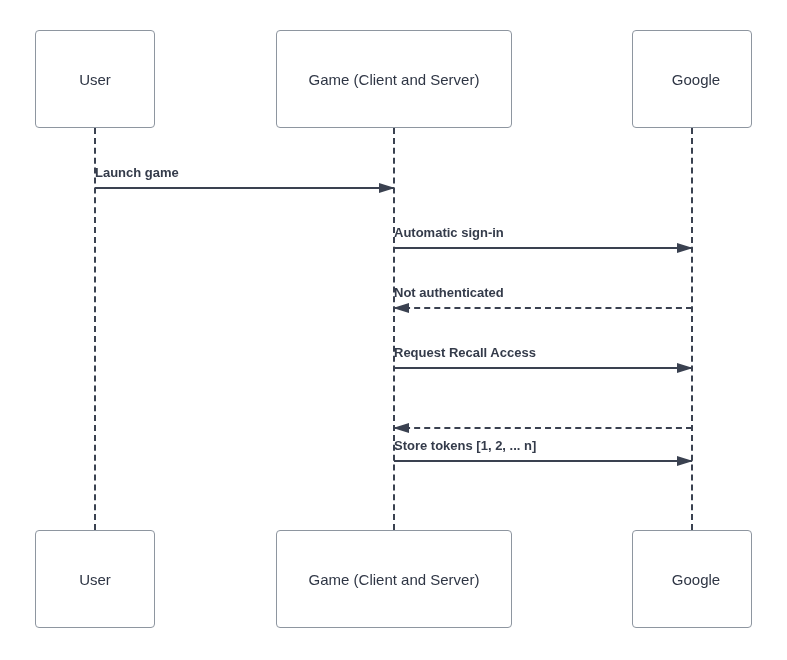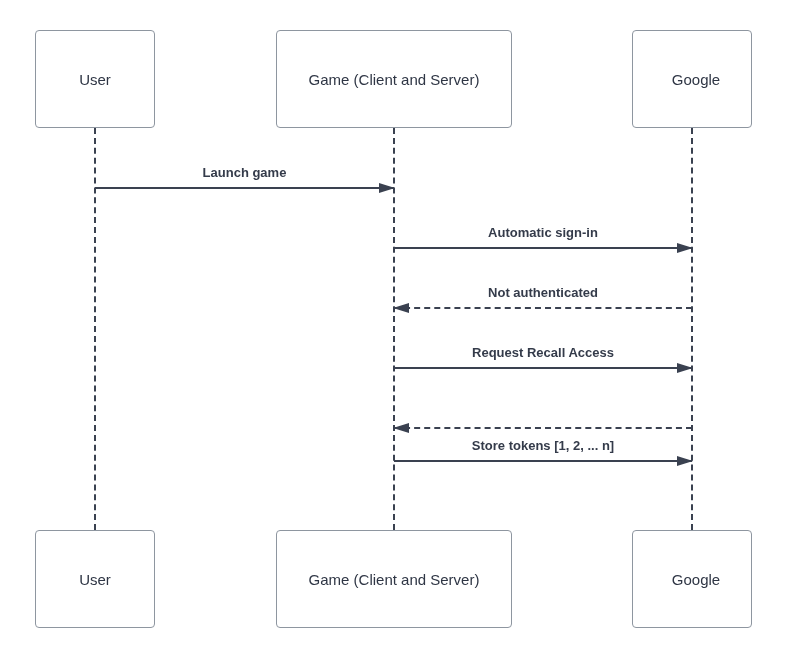--- a/index.html
+++ b/index.html
@@ -58,21 +58,20 @@
   .msg-3 { left: 394px; width: 298px; top: 285px; }
   .msg-4 { left: 394px; width: 298px; top: 345px; text-decoration: underline; }
   .msg-5 { left: 394px; width: 298px; top: 405px; }
   .msg-6 { left: 394px; width: 298px; top: 438px; }
 
   .msg-label {
     position: absolute;
     top: 0;
     left: 0;
     width: 100%;
-    text-align: center;
     font-size: 13px;
     font-weight: 700;
     line-height: 16px;
     color: #343b4a;
     white-space: nowrap;
   }
   .msg-line {
     position: absolute;
     left: 0;
     right: 0;

